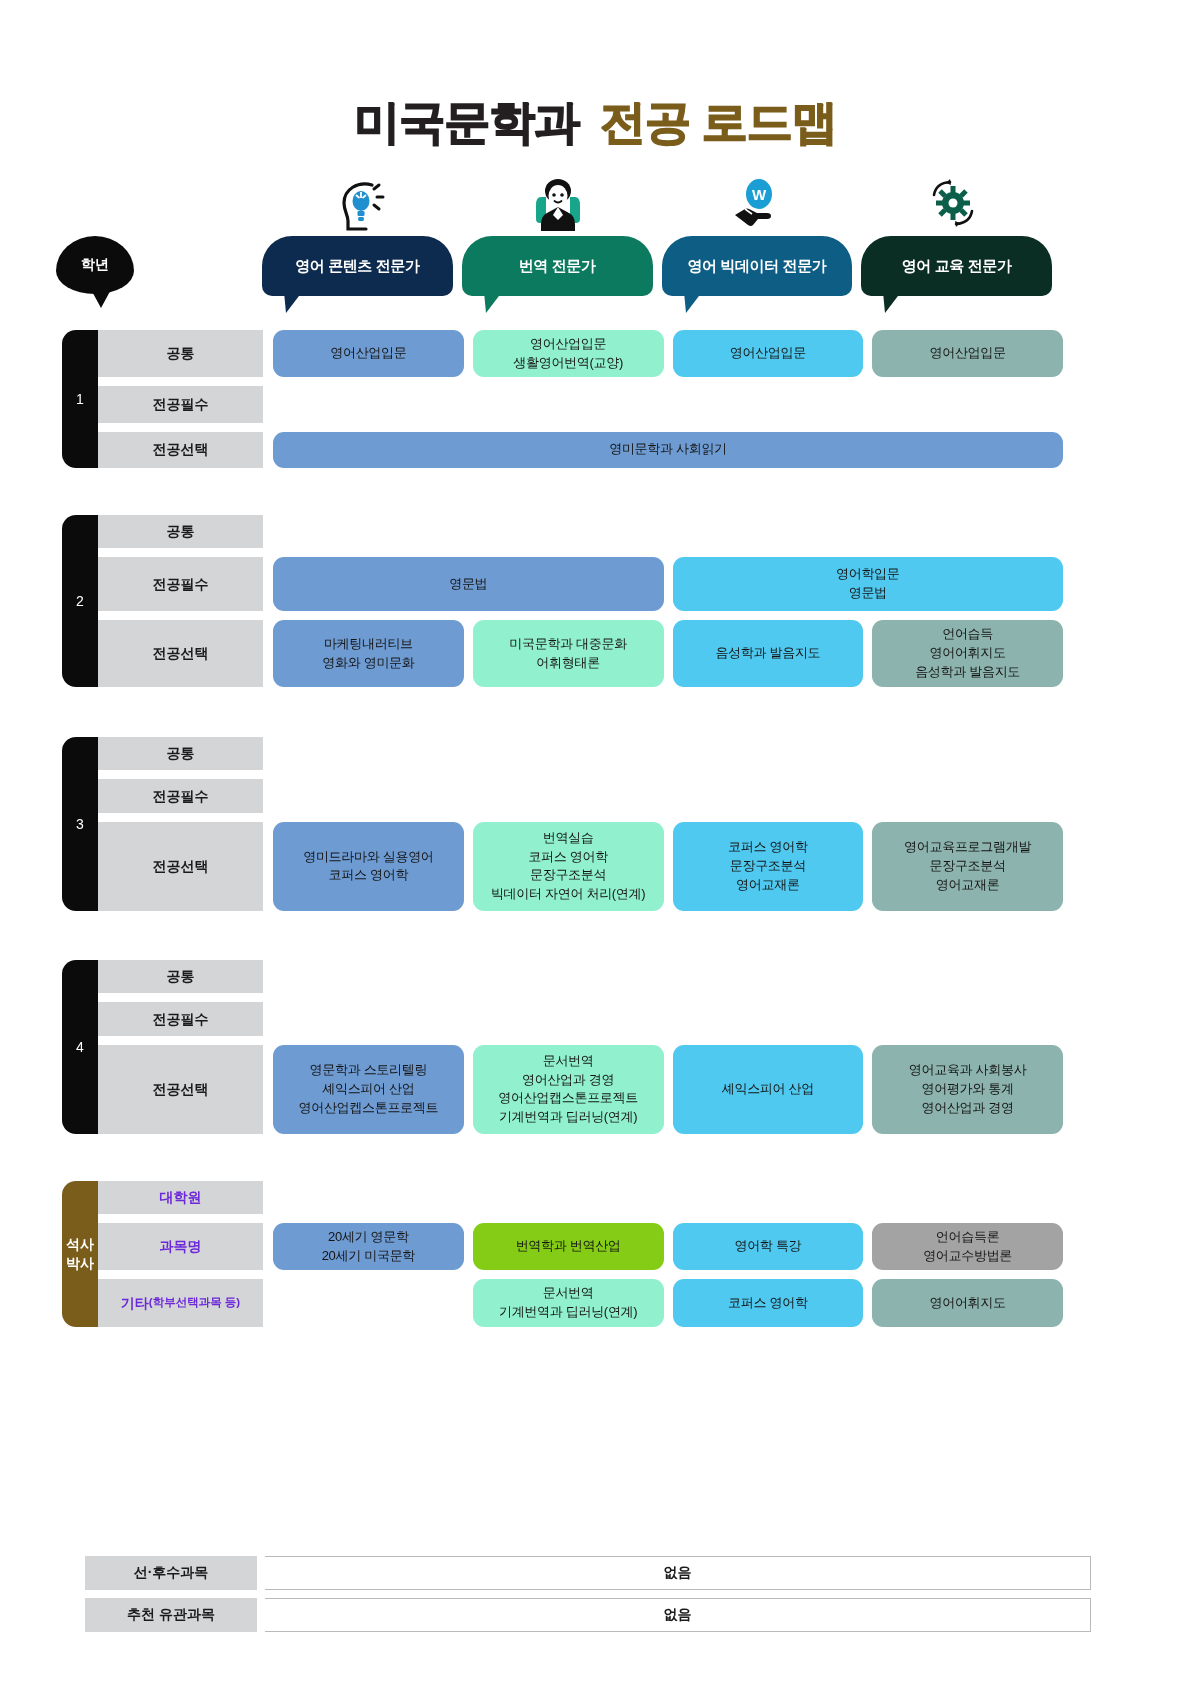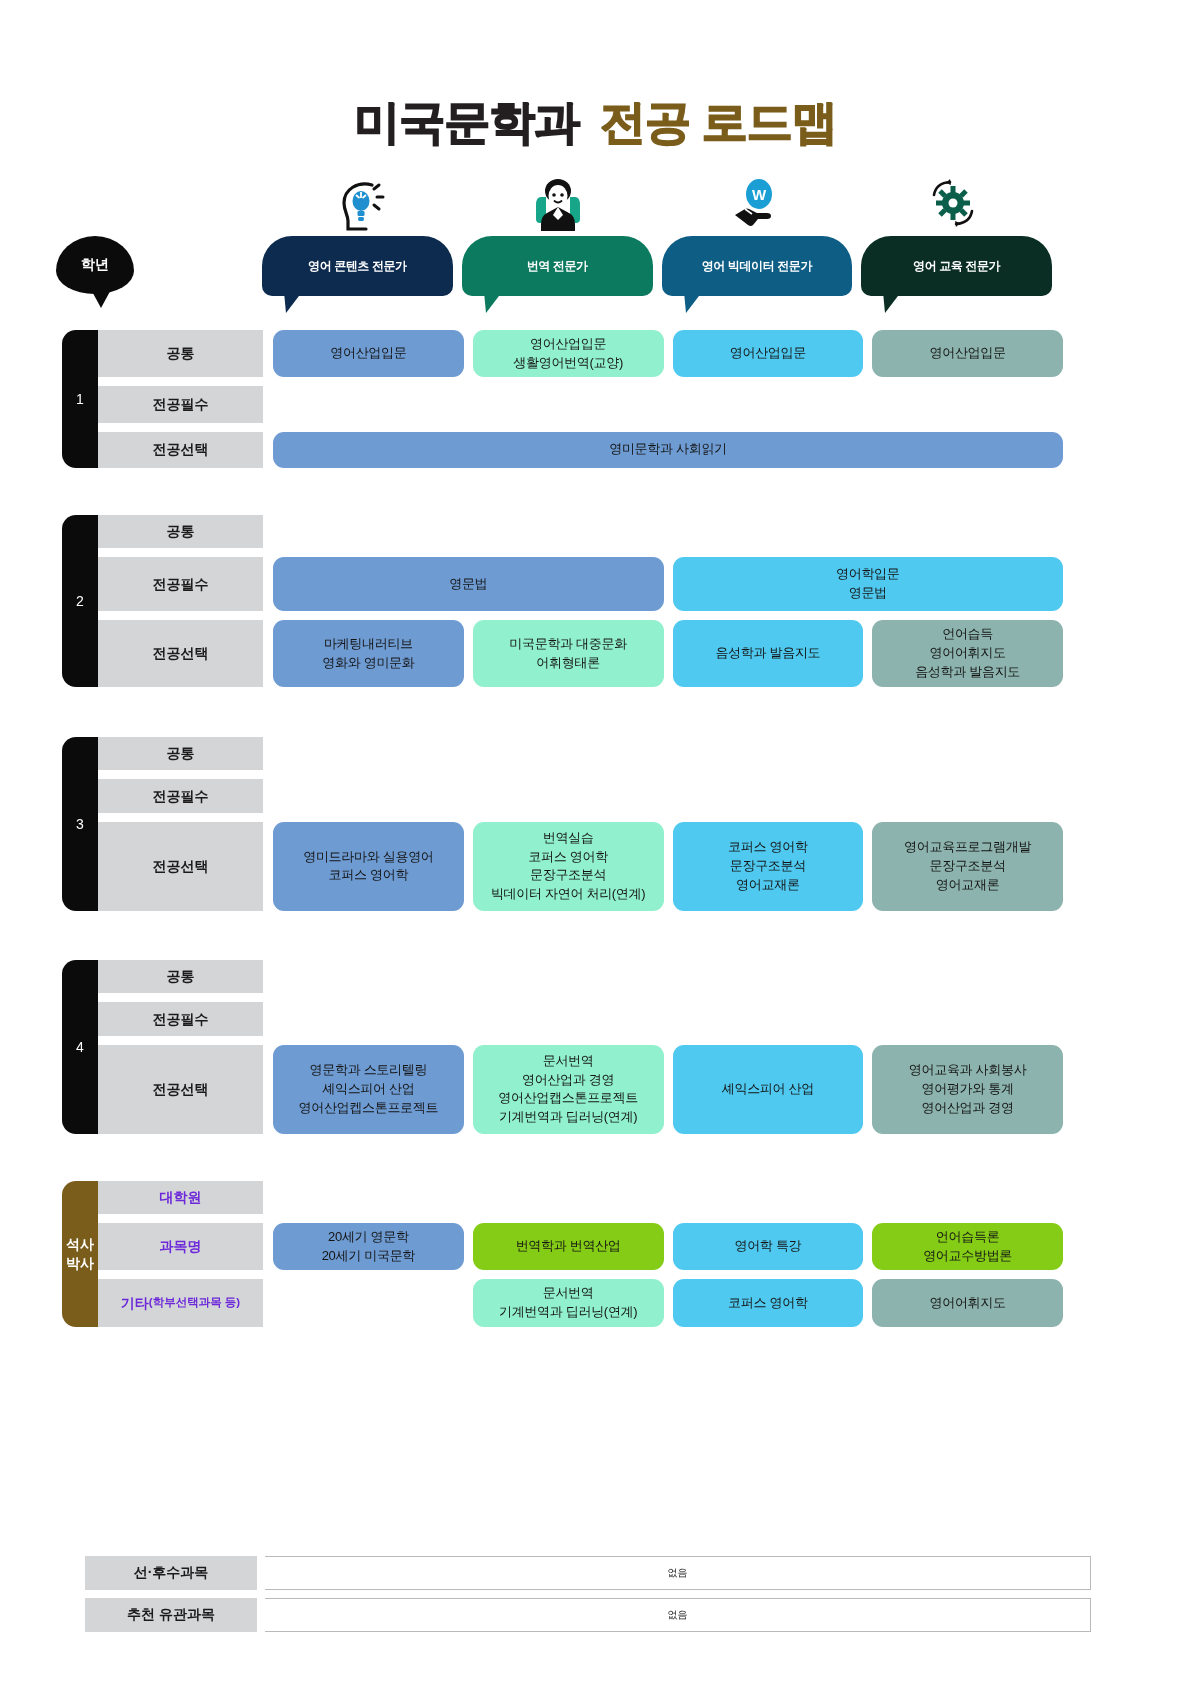--- a/index.html
+++ b/index.html
@@ -54,21 +54,21 @@
   }
   .bubbles {
     position: absolute; top: 236px; left: 262px; width: 790px; height: 60px;
     display: flex; gap: 9px;
   }
   .bubble {
     position: relative;
     flex: 1 1 0;
     border-radius: 30px 30px 10px 10px;
     display: flex; align-items: center; justify-content: center;
-    color: #ffffff; font-size: 12px; font-weight: bold;
+    color: #ffffff; font-size: 15px; font-weight: bold;
     letter-spacing: -0.4px;
   }
   .bubble-tail-svg { position: absolute; bottom: -18px; left: 22px; }
 
   
   .yearblock { position: absolute; left: 62px; display: flex; }
   .year-tab {
     width: 36px;
     background: #0b0b0b;
     border-radius: 14px 0 0 14px;
@@ -121,23 +121,24 @@
     width: 172px; height: 34px;
     background: #d4d5d7;
     display: flex; align-items: center; justify-content: center;
     font-size: 14px; font-weight: bold; color: #1b1b1b;
   }
   .fval {
     flex: 1; height: 34px;
     border: 1px solid #b9babc;
     border-left: none;
     display: flex; align-items: center; justify-content: center;
-    font-size: 10px; color: #1b1b1b;
+    font-size: 14px; color: #1b1b1b;
     background: #ffffff;
     margin-left: 8px;
+    font-weight: bold;
   }
 </style>
 </head>
 <body>
 
 <div class="page">
 
   <div class="title-wrap">
     <span class="t-dark">미국문학과</span>
     <span>&nbsp;</span>
@@ -508,21 +509,21 @@
               <div class="card" style="background: #84cc16;">
                 <div>
                   <div>번역학과 번역산업</div>
                 </div>
               </div>
               <div class="card" style="background: rgb(79, 201, 240);">
                 <div>
                   <div>영어학 특강</div>
                 </div>
               </div>
-              <div class="card" style="background: #84cc16;">
+              <div class="card" style="background: #a3a3a3;">
                 <div>
                   <div>언어습득론</div>
                   <div>영어교수방법론</div>
                 </div>
               </div>
             </div>
           </div>
           <div class="row" style="height: 52px;">
             <div class="rowlabel grad-label">
               <div>기타</div>

